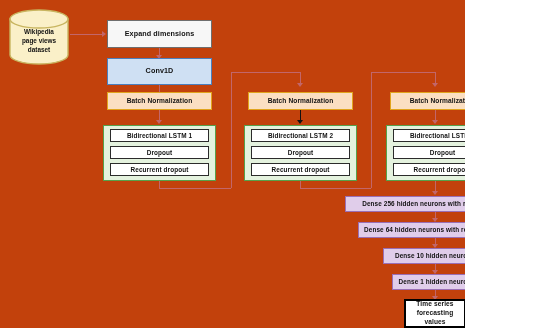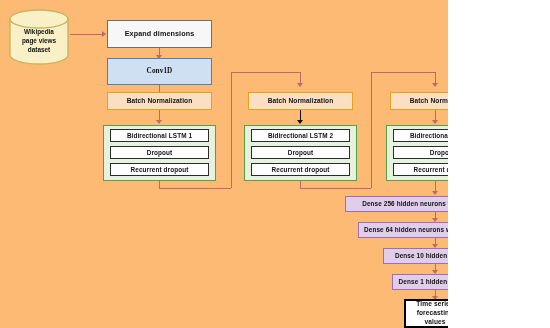--- a/index.html
+++ b/index.html
@@ -4,22 +4,23 @@
 <style>
   html,body{margin:0;padding:0;background:#ffffff;}
   body{
     font-family:"Liberation Sans", sans-serif;
     -webkit-font-smoothing:antialiased;
   }
   #canvas{
     position:relative;
     width:448px;
     height:328px;
-    background:#fdba74;
+    background:#c2410c;
     overflow:hidden;
+    padding-left:17px;
   }
   .node{
     position:absolute;
     box-sizing:border-box;
     display:flex;
     align-items:center;
     justify-content:center;
     text-align:center;
     font-weight:bold;
     color:#111111;
@@ -115,21 +116,21 @@
   </div>
 
   <div class="seg seg-h c-red" style="left:70px;top:34px;width:34px;"></div>
   <div class="arrow arrow-right-red" style="left:102px;top:30.8px;"></div>
 
   <div class="node n-grey" style="left:107px;top:20px;width:105px;height:28px;">Expand dimensions</div>
 
   <div class="seg seg-v c-red" style="left:159px;top:48px;height:9px;"></div>
   <div class="arrow arrow-down-red" style="left:156.3px;top:55px;"></div>
 
-  <div class="node n-blue" style="left:107px;top:58px;width:105px;height:27px;font-family:Liberation Serif, serif;">Conv1D</div>
+  <div class="node n-blue" style="left:107px;top:58px;width:105px;height:27px;">Conv1D</div>
 
   <div class="seg seg-v c-red" style="left:159px;top:85px;height:9px;"></div>
   <div class="arrow arrow-down-red" style="left:156.3px;top:92px;"></div>
 
   <div class="node n-orange" style="left:107px;top:92px;width:105px;height:18px;">Batch Normalization</div>
 
   <div class="seg seg-v c-red" style="left:159px;top:110px;height:12px;"></div>
   <div class="arrow arrow-down-red" style="left:156.3px;top:120px;"></div>
 
   <div class="group-green" style="left:103px;top:125px;width:113px;height:56px;"></div>

